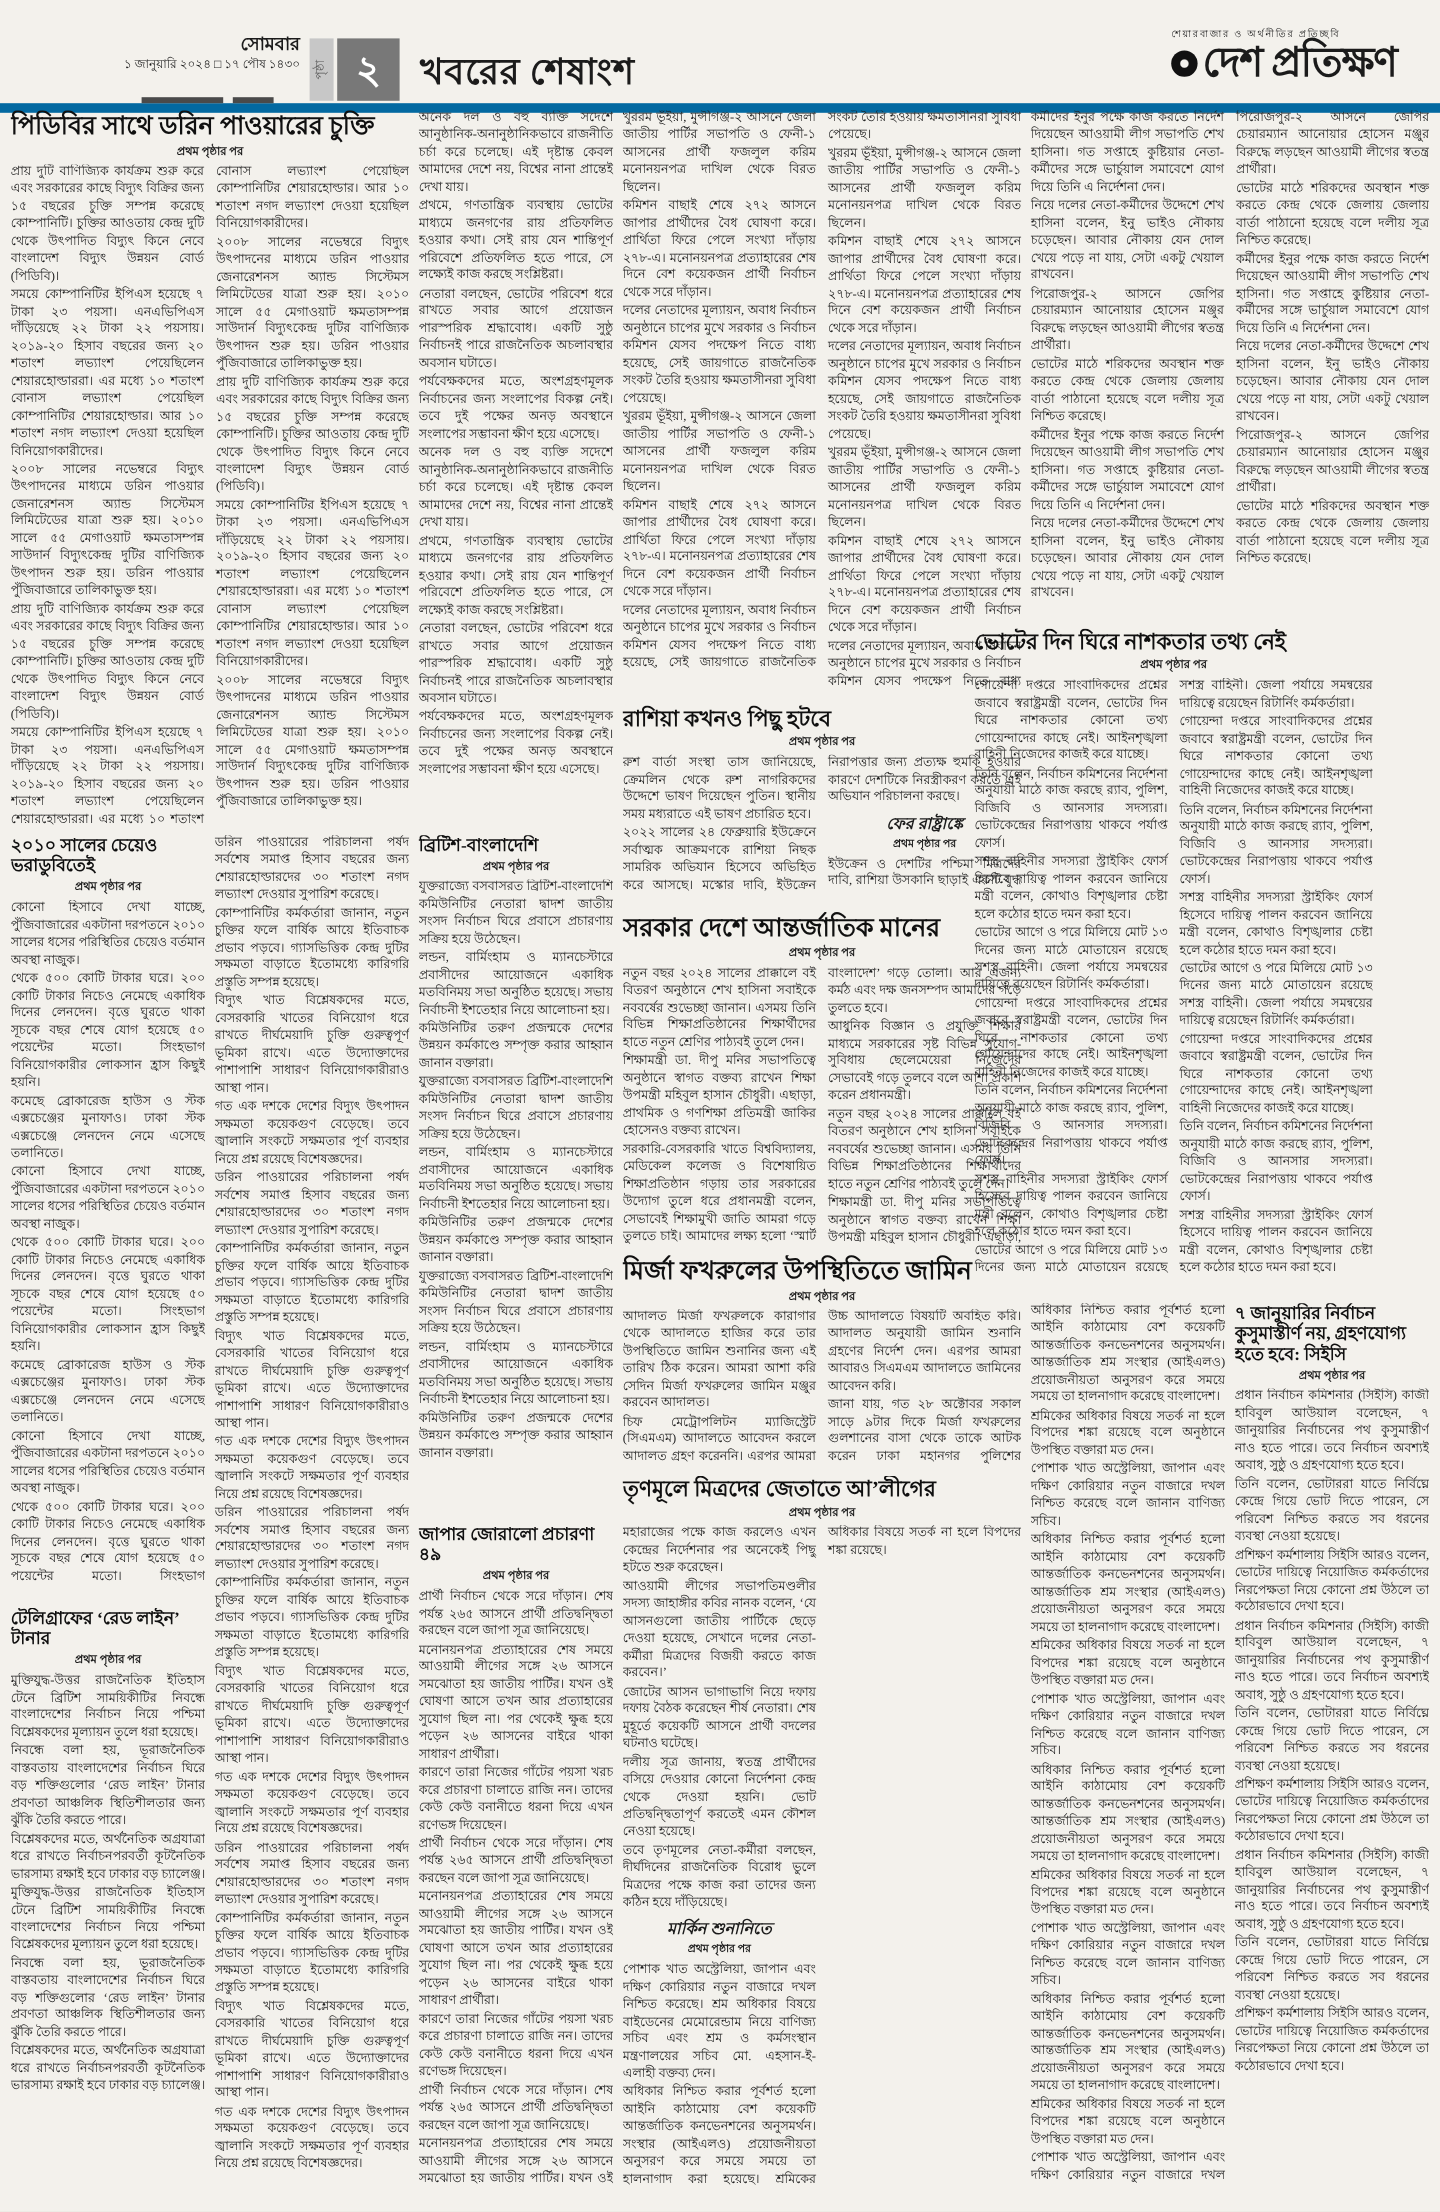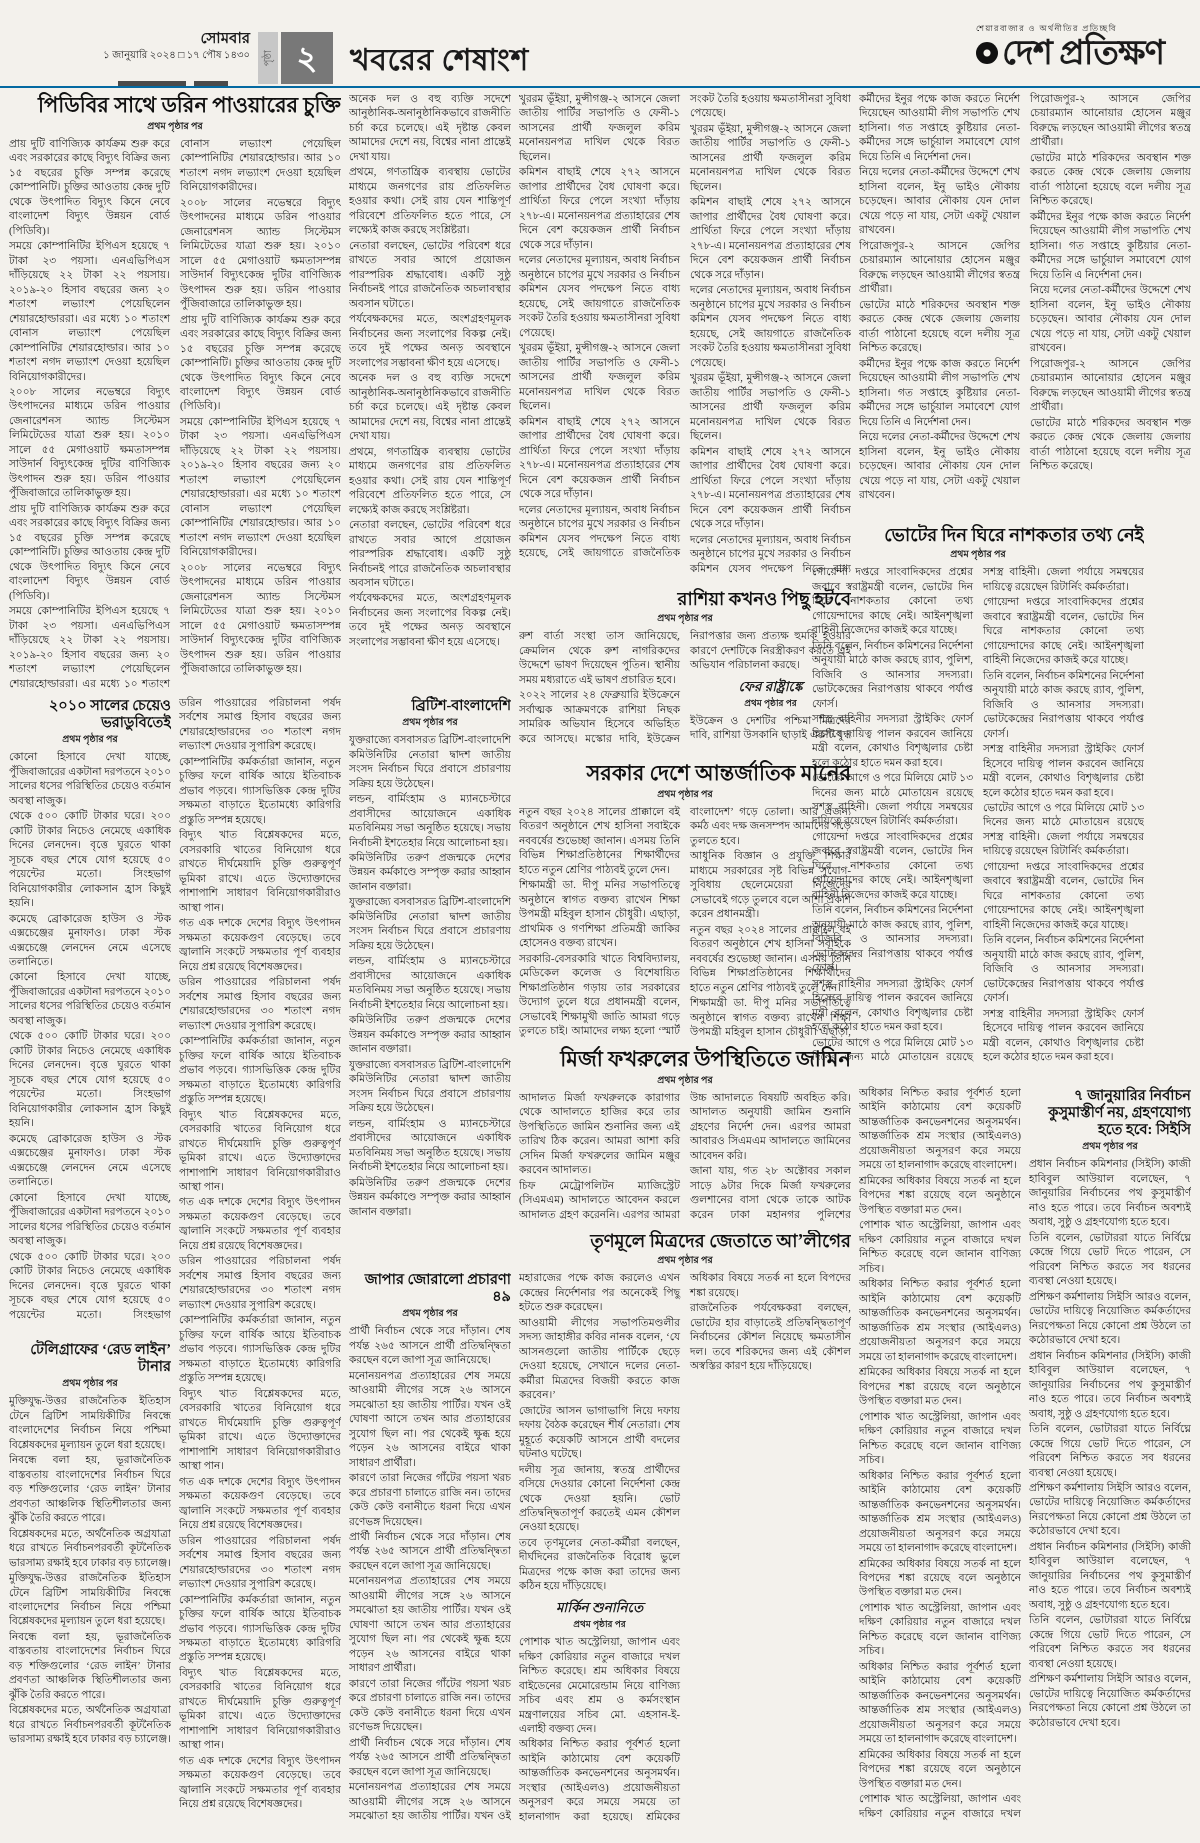--- a/index.html
+++ b/index.html
@@ -1,19 +1,19 @@
 <!DOCTYPE html>
 <html lang="bn"><head>
 <meta charset="utf-8">
 <style>
   html,body{margin:0;padding:0;background:#e8e6e0;}
   .page{position:relative;width:1200px;height:1843px;background:#f3f1ec;overflow:hidden;
         font-family:"Liberation Serif","DejaVu Serif",serif;color:#1b1b1b;}
   
-  .masthead{position:absolute;left:0;top:0;width:1200px;height:86px;border-bottom:2px solid #0369a1;}
+  .masthead{position:absolute;left:0;top:0;width:1200px;height:86px;border-bottom:8px solid #0369a1;}
   .date-block{position:absolute;left:40px;top:30px;width:210px;text-align:right;line-height:1.15;}
   .date-block .day{font-weight:bold;font-size:15px;}
   .date-block .date-line{font-size:10px;margin-top:2px;}
   .page-strip{position:absolute;left:258px;top:32px;width:20px;height:52px;background:#c7c7c7;
               display:flex;align-items:center;justify-content:center;}
   .page-strip span{writing-mode:vertical-rl;transform:rotate(180deg);font-size:10px;color:#575757;}
   .page-num{position:absolute;left:281px;top:32px;width:52px;height:52px;background:#787878;
             display:flex;align-items:center;justify-content:center;}
   .page-num span{color:#fff;font-size:32px;font-weight:bold;line-height:1;}
   .section-title{position:absolute;left:350px;top:36px;margin:0;font-size:30px;font-weight:bold;letter-spacing:0.5px;}
@@ -21,21 +21,21 @@
   .logo .tagline{font-size:8px;letter-spacing:1.5px;color:#222;margin-bottom:1px;}
   .paper-name-row{display:flex;align-items:center;justify-content:center;}
   .logo-mark{display:inline-block;width:22px;height:22px;margin-right:4px;border-radius:50%;
              background:radial-gradient(circle at 50% 50%, #f3f1ec 0 3px, #111 4px);}
   .paper-name{font-size:34px;font-weight:bold;line-height:1;letter-spacing:-1px;}
   .rule-seg{position:absolute;background:#4a4a4a;height:5px;top:81px;}
   .seg1{left:118px;width:68px;}
   .seg2{left:194px;width:34px;}
   
   .block{position:absolute;display:flex;flex-direction:column;overflow:hidden;}
-  .headline{font-weight:bold;text-align:right;line-height:1.18;margin:1px 0 1px;color:#101010;}
+  .headline{font-weight:bold;text-align:left;line-height:1.18;margin:1px 0 1px;color:#101010;}
   .h-xl{font-size:21px;}
   .h-lg{font-size:18px;}
   .h-md{font-size:14.5px;}
   .sub{text-align:center;font-weight:bold;font-size:9.5px;margin:0 0 3px;}
   .bodywrap{flex:1 1 auto;overflow:hidden;}
   .cols{height:100%;}
   .c2{column-count:2;column-gap:10px;column-fill:auto;}
   .c1{column-count:1;}
   .para{font-size:10.5px;line-height:1.38;text-align:justify;margin:0 0 1px;color:#1d1d1d;}
   .inline-head{font-weight:bold;text-align:center;font-size:13.5px;line-height:1.2;margin:6px 0 1px;break-inside:avoid;font-style:italic;}
@@ -261,21 +261,20 @@
           <div class="cols c2">
             <div class="para">মহারাজের পক্ষে কাজ করলেও এখন কেন্দ্রের নির্দেশনার পর অনেকেই পিছু হটতে শুরু করেছেন।</div>
             <div class="para">আওয়ামী লীগের সভাপতিমণ্ডলীর সদস্য জাহাঙ্গীর কবির নানক বলেন, ‘যে আসনগুলো জাতীয় পার্টিকে ছেড়ে দেওয়া হয়েছে, সেখানে দলের নেতা-কর্মীরা মিত্রদের বিজয়ী করতে কাজ করবেন।’</div>
             <div class="para">জোটের আসন ভাগাভাগি নিয়ে দফায় দফায় বৈঠক করেছেন শীর্ষ নেতারা। শেষ মুহূর্তে কয়েকটি আসনে প্রার্থী বদলের ঘটনাও ঘটেছে।</div>
             <div class="para">দলীয় সূত্র জানায়, স্বতন্ত্র প্রার্থীদের বসিয়ে দেওয়ার কোনো নির্দেশনা কেন্দ্র থেকে দেওয়া হয়নি। ভোট প্রতিদ্বন্দ্বিতাপূর্ণ করতেই এমন কৌশল নেওয়া হয়েছে।</div>
             <div class="para">তবে তৃণমূলের নেতা-কর্মীরা বলছেন, দীর্ঘদিনের রাজনৈতিক বিরোধ ভুলে মিত্রদের পক্ষে কাজ করা তাদের জন্য কঠিন হয়ে দাঁড়িয়েছে।</div>
             <div class="inline-head">মার্কিন শুনানিতে</div>
             <div class="inline-sub">প্রথম পৃষ্ঠার পর</div>
             <div class="para">পোশাক খাত অস্ট্রেলিয়া, জাপান এবং দক্ষিণ কোরিয়ার নতুন বাজারে দখল নিশ্চিত করেছে। শ্রম অধিকার বিষয়ে বাইডেনের মেমোরেন্ডাম নিয়ে বাণিজ্য সচিব এবং শ্রম ও কর্মসংস্থান মন্ত্রণালয়ের সচিব মো. এহসান-ই-এলাহী বক্তব্য দেন।</div>
             <div class="para">অধিকার নিশ্চিত করার পূর্বশর্ত হলো আইনি কাঠামোয় বেশ কয়েকটি আন্তর্জাতিক কনভেনশনের অনুসমর্থন। সংস্থার (আইএলও) প্রয়োজনীয়তা অনুসরণ করে সময়ে সময়ে তা হালনাগাদ করা হয়েছে। শ্রমিকের অধিকার বিষয়ে সতর্ক না হলে বিপদের শঙ্কা রয়েছে।</div>
-            <div class="para">রাজনৈতিক পর্যবেক্ষকরা বলছেন, ভোটের হার বাড়াতেই প্রতিদ্বন্দ্বিতাপূর্ণ নির্বাচনের কৌশল নিয়েছে ক্ষমতাসীন দল। তবে শরিকদের জন্য এই কৌশল অস্বস্তির কারণ হয়ে দাঁড়িয়েছে।</div>
           </div>
         </div>
     </section>
 
     <section class="block" style="left:859px;top:92px;width:332px;height:428px">
       <div class="bodywrap">
           <div class="cols c2">
             <div class="para">কর্মীদের ইনুর পক্ষে কাজ করতে নির্দেশ দিয়েছেন আওয়ামী লীগ সভাপতি শেখ হাসিনা। গত সপ্তাহে কুষ্টিয়ার নেতা-কর্মীদের সঙ্গে ভার্চুয়াল সমাবেশে যোগ দিয়ে তিনি এ নির্দেশনা দেন।</div>
             <div class="para">নিয়ে দলের নেতা-কর্মীদের উদ্দেশে শেখ হাসিনা বলেন, ইনু ভাইও নৌকায় চড়েছেন। আবার নৌকায় যেন দোল খেয়ে পড়ে না যায়, সেটা একটু খেয়াল রাখবেন।</div>
             <div class="para">পিরোজপুর-২ আসনে জেপির চেয়ারম্যান আনোয়ার হোসেন মঞ্জুর বিরুদ্ধে লড়ছেন আওয়ামী লীগের স্বতন্ত্র প্রার্থীরা।</div>

